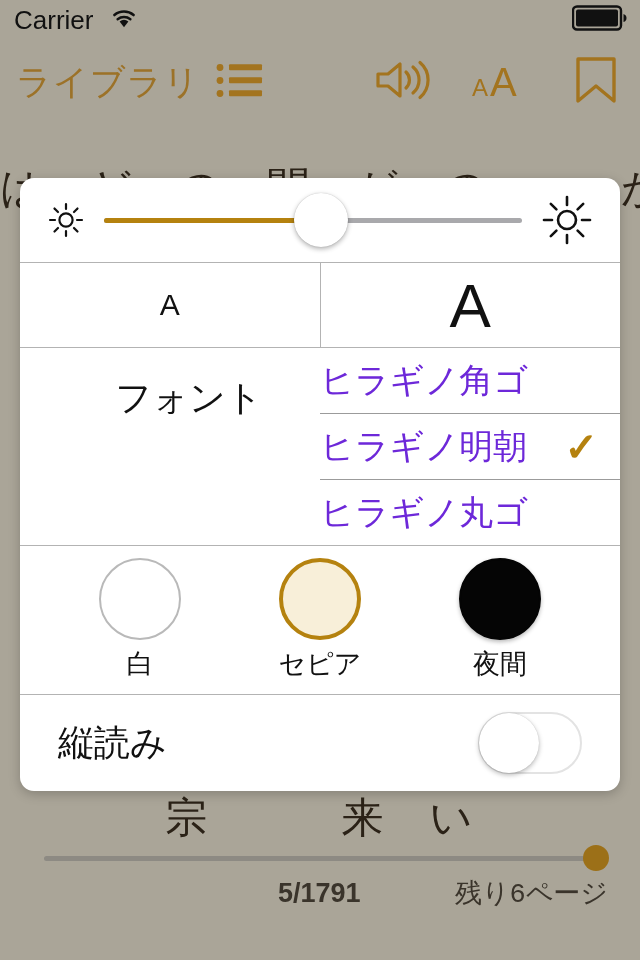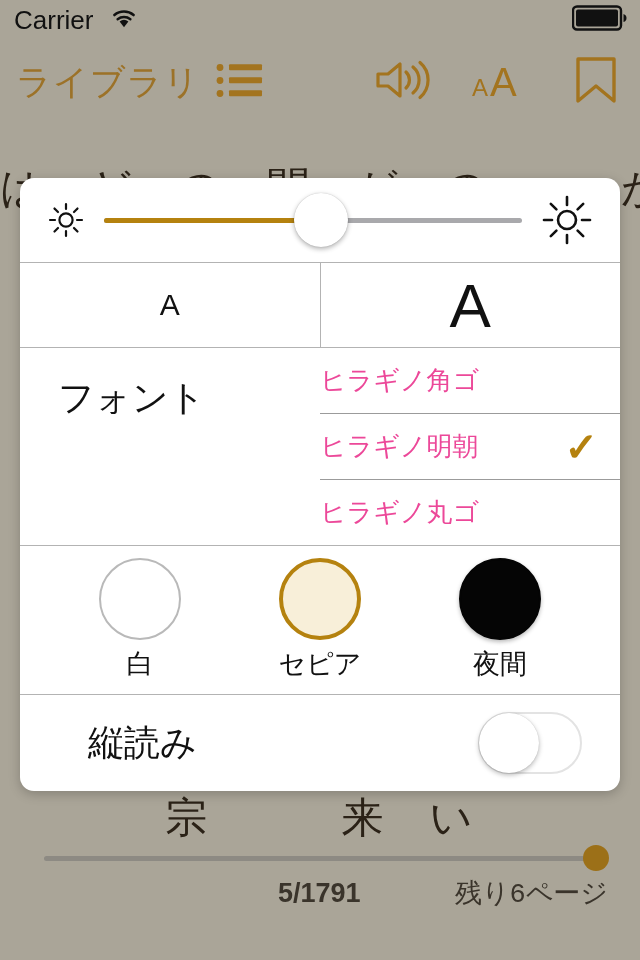--- a/index.html
+++ b/index.html
@@ -180,41 +180,42 @@
   #font-row {
     display: flex;
     min-height: 196px;
   }
   #font-label-cell {
     width: 300px;
     display: flex;
     align-items: flex-start;
     padding: 26px 0 0 38px;
     box-sizing: border-box;
+    justify-content: center;
   }
   #font-label {
     font-size: 36px;
     color: #111;
     font-family: "DejaVu Sans", sans-serif;
   }
   #font-list {
     flex: 1;
     padding-right: 0px;
     box-sizing: border-box;
   }
   .font-option {
     height: 65px;
     display: flex;
     align-items: center;
     justify-content: space-between;
     padding-right: 22px;
   }
   .font-option-name {
-    font-size: 26px;
-    color: #ec4899;
+    font-size: 34px;
+    color: #6d28d9;
     font-family: "DejaVu Serif", serif;
   }
   .font-option.gothic .font-option-name,
   .font-option.round .font-option-name {
     font-family: "DejaVu Sans", sans-serif;
   }
   .font-check {
     color: #b5820f;
     font-size: 40px;
     line-height: 1;
@@ -262,21 +263,20 @@
   }
 
   
   #vertical-row {
     height: 96px;
     display: flex;
     align-items: center;
     justify-content: space-between;
     padding: 0 38px;
     box-sizing: border-box;
-    margin-left: 30px;
   }
   #vertical-label {
     font-size: 36px;
     color: #111;
     font-family: "DejaVu Sans", sans-serif;
   }
   #vertical-toggle {
     position: relative;
     width: 104px; height: 62px;
     border-radius: 31px;

